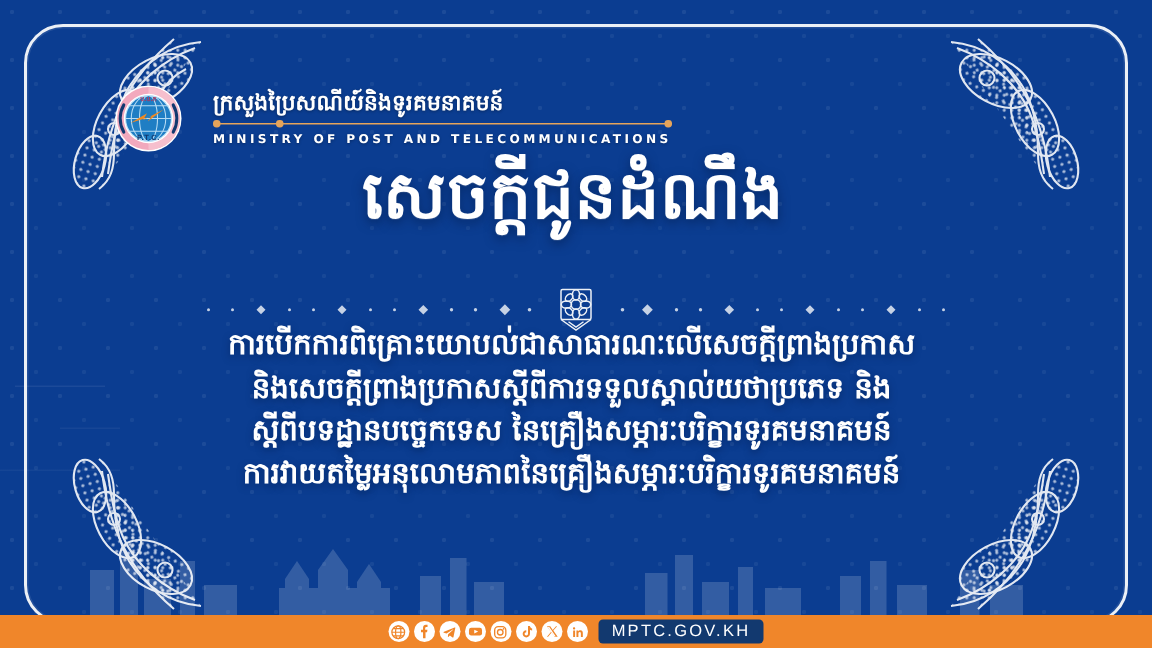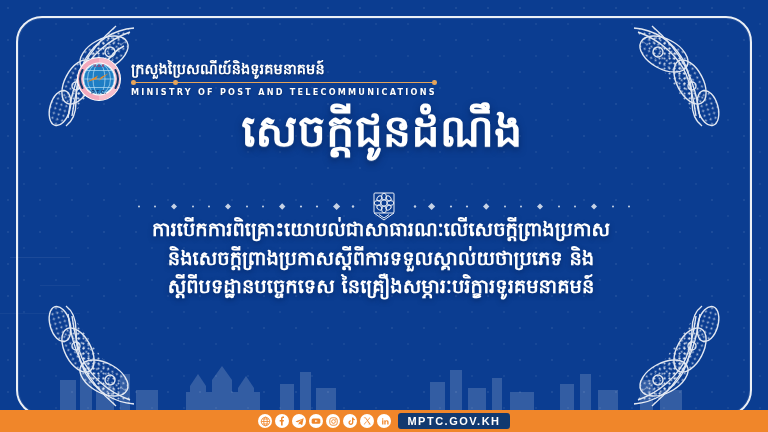--- a/index.html
+++ b/index.html
@@ -46,21 +46,21 @@
     box-shadow:0 0 0 1px rgba(255,255,255,.10) inset;
     pointer-events:none;
   }
   .corner{position:absolute;width:128px;height:118px;pointer-events:none;opacity:.88;}
   .corner.tl{left:16px;top:16px;}
   .corner.tr{right:16px;top:16px;transform:scaleX(-1);}
   .corner.bl{left:16px;bottom:16px;transform:scaleY(-1);}
   .corner.br{right:16px;bottom:16px;transform:scale(-1,-1);}
 
   
-  .header{position:absolute;left:76px;top:56px;display:flex;align-items:center;gap:9px;}
+  .header{position:absolute;left:76px;top:56px;display:flex;align-items:center;gap:20px;}
   .emblem{width:46px;height:46px;flex:0 0 46px;}
   .ministry-text{display:flex;flex-direction:column;line-height:1;}
   .kh-ministry{
     font-family:"DejaVu Sans","Liberation Sans",sans-serif;
     font-size:14.5px;color:#ffffff;font-weight:700;letter-spacing:.1px;
     text-shadow:0 1px 2px rgba(0,0,0,.35);white-space:nowrap;
   }
   .rule-wrap{position:relative;height:7px;margin:2.5px 0 2px 0;}
   .rule{position:absolute;left:2px;right:0;top:3px;height:1.4px;background:#e6a45a;border-radius:1px;}
   .rule-dot{position:absolute;top:1.2px;width:4.6px;height:4.6px;border-radius:50%;background:#e6a45a;}
@@ -104,21 +104,21 @@
     background:#f0862a;display:flex;align-items:center;justify-content:center;gap:0;
   }
   .social{display:flex;align-items:center;gap:3px;padding-right:7px;}
   .sicon{
     width:14px;height:14px;border-radius:50%;background:#ffffff;
     display:flex;align-items:center;justify-content:center;
     color:#f0862a;flex:0 0 14px;
   }
   .sicon svg{display:block;}
   .url-chip{
-    background:#12396f;color:#ffffff;font-weight:700;font-size:11px;
+    background:#12396f;color:#ffffff;font-weight:400;font-size:11px;
     letter-spacing:1.5px;padding:2.5px 9px 2.5px 9px;border-radius:3px;
     font-family:"Liberation Sans",sans-serif;line-height:1;
   }
 </style>
 </head>
 <body>
 
 <div class="poster">
 
   <div class="bg-pattern"></div>
@@ -298,20 +298,21 @@
         <circle cx="206" cy="5.5" r="1"></circle>
           <circle cx="222" cy="5.5" r="1"></circle>
       </g>
     </svg>
   </div>
 
   <div class="body-text">
     <span class="ln">ការបើកការពិគ្រោះយោបល់ជាសាធារណៈលើសេចក្តីព្រាងប្រកាស</span>
     <span class="ln">និងសេចក្តីព្រាងប្រកាសស្តីពីការទទួលស្គាល់យថាប្រភេទ និង</span>
     <span class="ln">ស្តីពីបទដ្ឋានបច្ចេកទេស នៃគ្រឿងសម្ភារៈបរិក្ខារទូរគមនាគមន៍</span>
+    <span class="ln">ការវាយតម្លៃអនុលោមភាពនៃគ្រឿងសម្ភារៈបរិក្ខារទូរគមនាគមន៍</span>
   </div>
 
   <div class="footer">
     <div class="social">
       <span class="sicon">
         <svg viewBox="0 0 16 16" width="11" height="11">
             <g fill="none" stroke="#f0862a" stroke-width="1.2">
               <circle cx="8" cy="8" r="6.2"></circle>
               <ellipse cx="8" cy="8" rx="2.6" ry="6.2"></ellipse>
               <path d="M1.8 8h12.4M3.2 4.4h9.6M3.2 11.6h9.6"></path>

